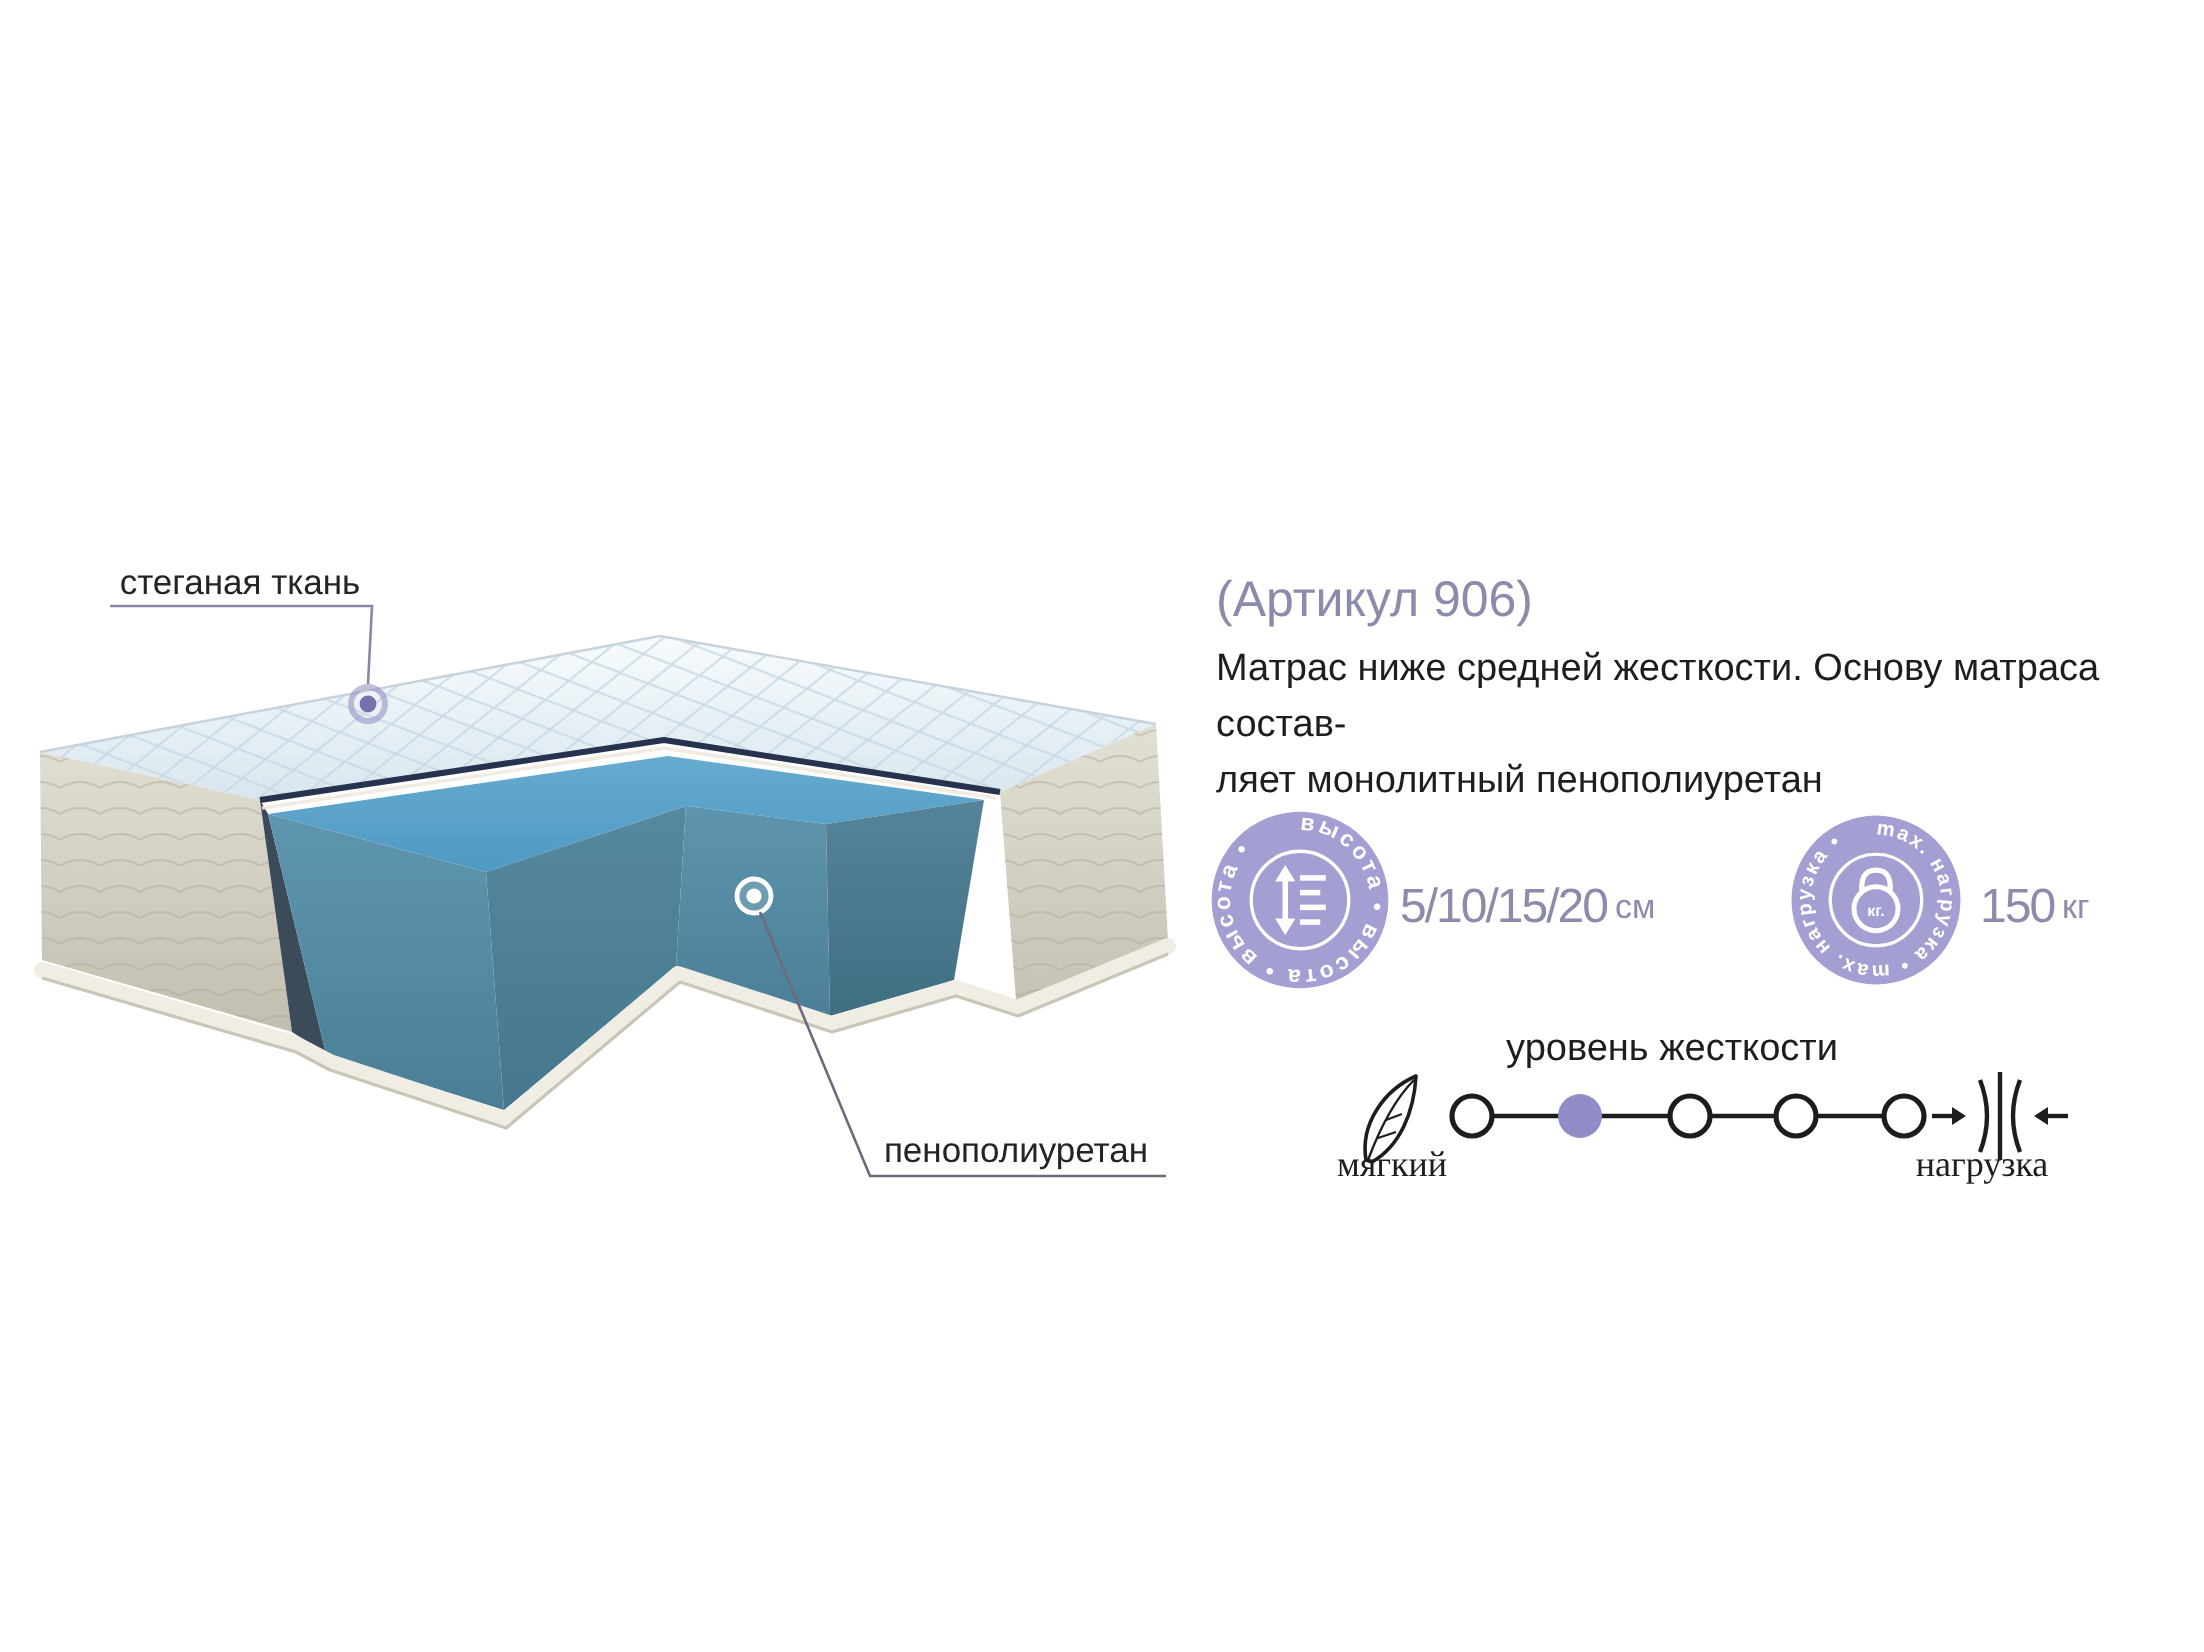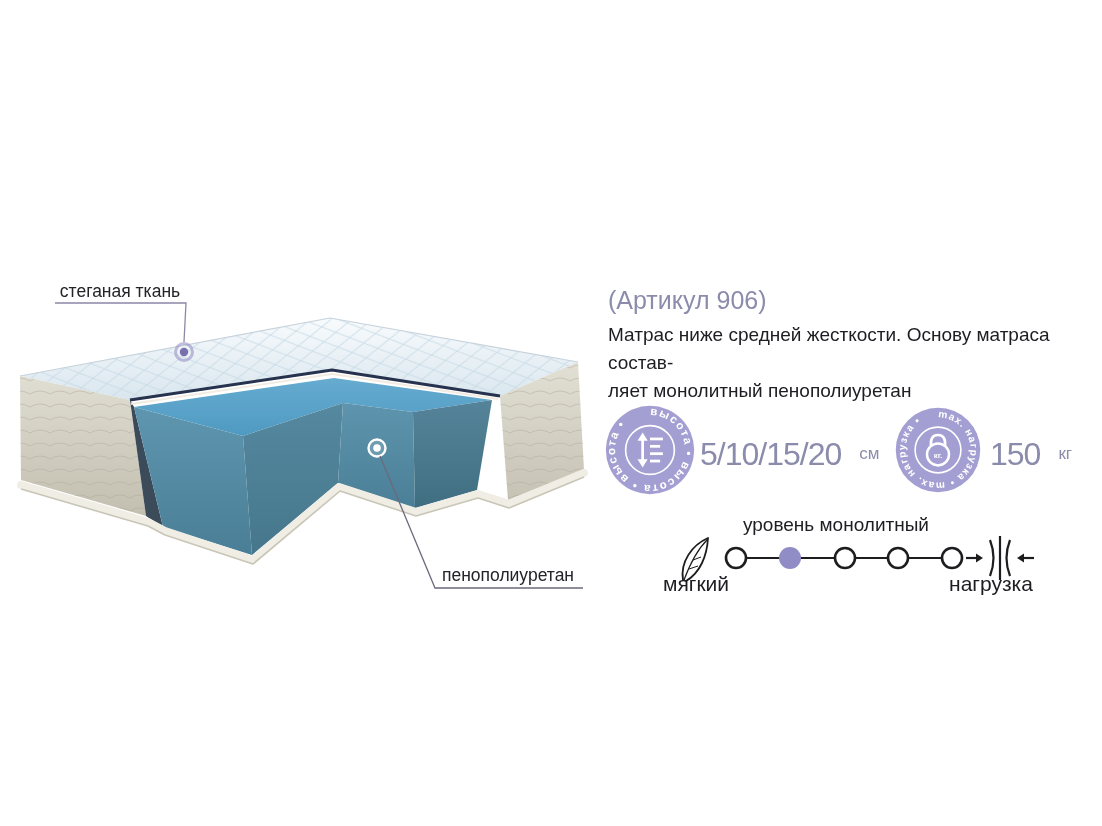--- a/index.html
+++ b/index.html
@@ -10,25 +10,25 @@
   
   .product-title{left:607px;top:250px;font-size:31px;letter-spacing:.5px;color:#8b8bac;font-weight:400;}
   .product-subtitle{left:608px;top:286px;font-size:25px;color:#8b8bac;font-weight:400;}
   .desc{left:608px;top:321px;width:500px;font-size:19px;line-height:28px;color:#1d1d22;}
 
   .badge-svg{display:block;}
   .badge-rim{fill:#ffffff;font-size:12.5px;font-weight:bold;letter-spacing:1.6px;}
   .badge-rim-sm{fill:#ffffff;font-size:11.5px;font-weight:bold;letter-spacing:1.2px;}
 
   .spec-value{display:flex;align-items:baseline;color:#8b8bac;}
-  .spec-value .big{font-size:32px;letter-spacing:-1px;}
-  .spec-value .unit{font-size:17px;margin-left:18px;}
+  .spec-value .big{font-size:24px;letter-spacing:-1px;}
+  .spec-value .unit{font-size:17px;margin-left:4px;}
 
   .hardness-title{left:700px;top:514px;width:272px;text-align:center;font-size:19px;color:#1d1d22;}
-  .scale-label{top:572px;width:90px;text-align:center;font-size:21px;color:#1d1d22;}
+  .scale-label{top:572px;width:90px;text-align:center;font-size:18px;color:#1d1d22;font-family:Liberation Serif, serif;}
   .scale-label.soft{left:651px;}
   .scale-label.hard{left:946px;}
 
   .diagram-label{font-size:17.5px;fill:#232328;}
 </style>
 </head>
 <body>
 
 <div id="stage">
 
@@ -170,21 +170,21 @@
       <path d="M42,45 Q41,33 50,33 Q59,33 58,45" fill="none" stroke="#ffffff" stroke-width="3"></path>
       <circle cx="50" cy="55" r="12.5" fill="none" stroke="#ffffff" stroke-width="2.8"></circle>
       <text x="50" y="59" text-anchor="middle" fill="#ffffff" font-size="9" font-weight="bold">кг.</text>
     </g>
   </svg>
   <div class="abs spec-value" style="left:990px;top:432px;height:44px;align-items:center;">
     <span class="big">150</span>
     <span class="unit">кг</span>
   </div>
 
-  <div class="abs hardness-title">уровень монолитный</div>
+  <div class="abs hardness-title">уровень жесткости</div>
   <svg class="abs" style="left:660px;top:510px;" width="380" height="90" viewBox="0 0 380 90">
 
     <g transform="translate(14,26)">
       <path d="M34,2 C18,9 6,26 9,44 L12,45 C26,37 33,20 34,2 Z" fill="#ffffff" stroke="#1d1d20" stroke-width="1.8" stroke-linejoin="round"></path>
       <path d="M10,44 C16,28 24,13 33,4" fill="none" stroke="#1d1d20" stroke-width="1.2"></path>
       <path d="M15,33 L24,30 M19,24 L27,21" fill="none" stroke="#1d1d20" stroke-width="1"></path>
     </g>
 
     <g>
       <line x1="76" y1="48" x2="292" y2="48" stroke="#1d1d20" stroke-width="2.2"></line>

